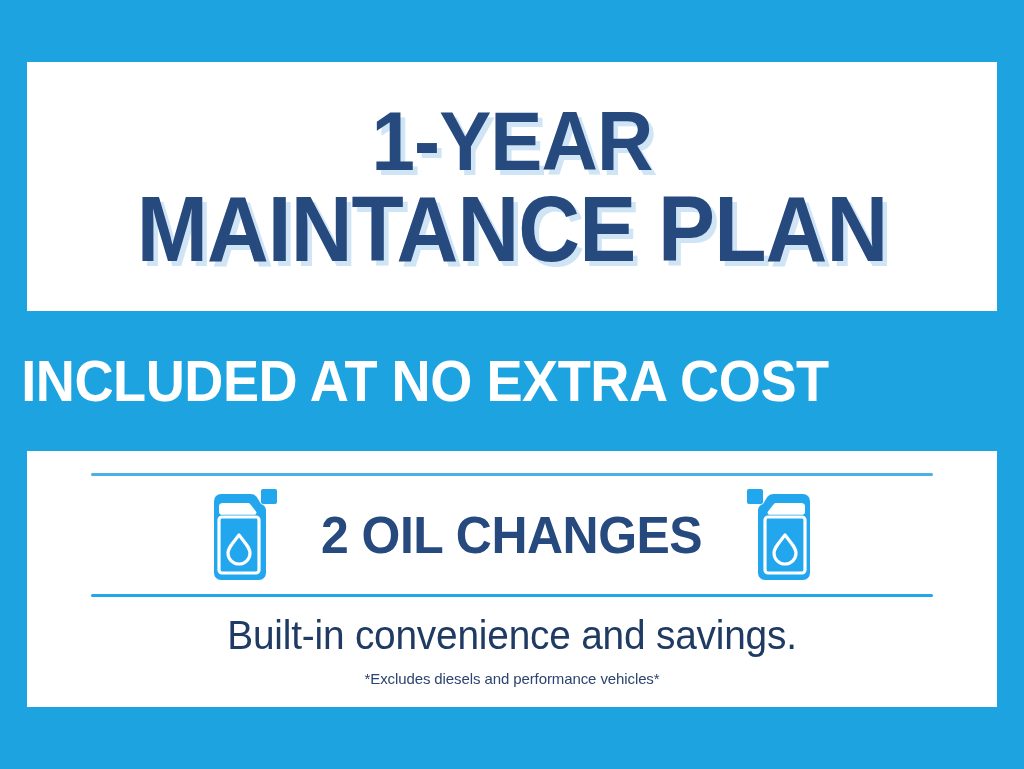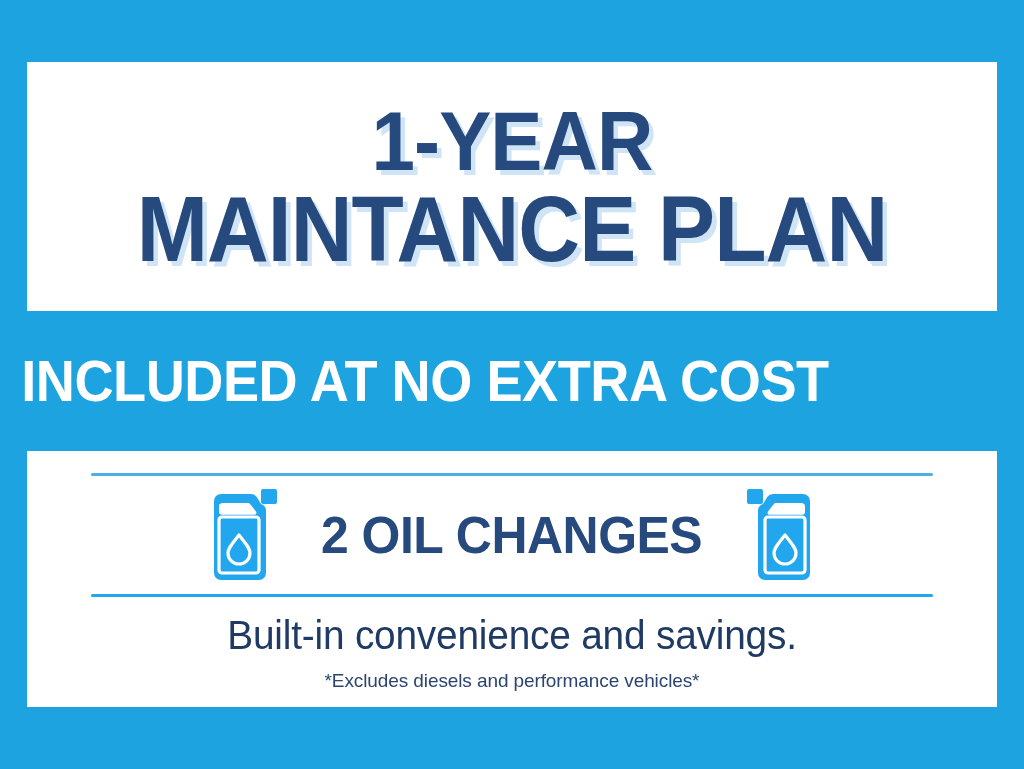--- a/index.html
+++ b/index.html
@@ -153,21 +153,21 @@
     transform: scaleX(0.97);
   }
   #fineprint {
     position: absolute;
     left: 0;
     right: 0;
     top: 219px;
     text-align: center;
     color: #2b4470;
     font-family: "Liberation Sans", sans-serif;
-    font-size: 19px;
+    font-size: 15px;
     letter-spacing: -0.1px;
     white-space: nowrap;
   }
 </style>
 </head>
 <body>
 
 <div id="poster">
 
   <div class="panel" id="headline-panel">

